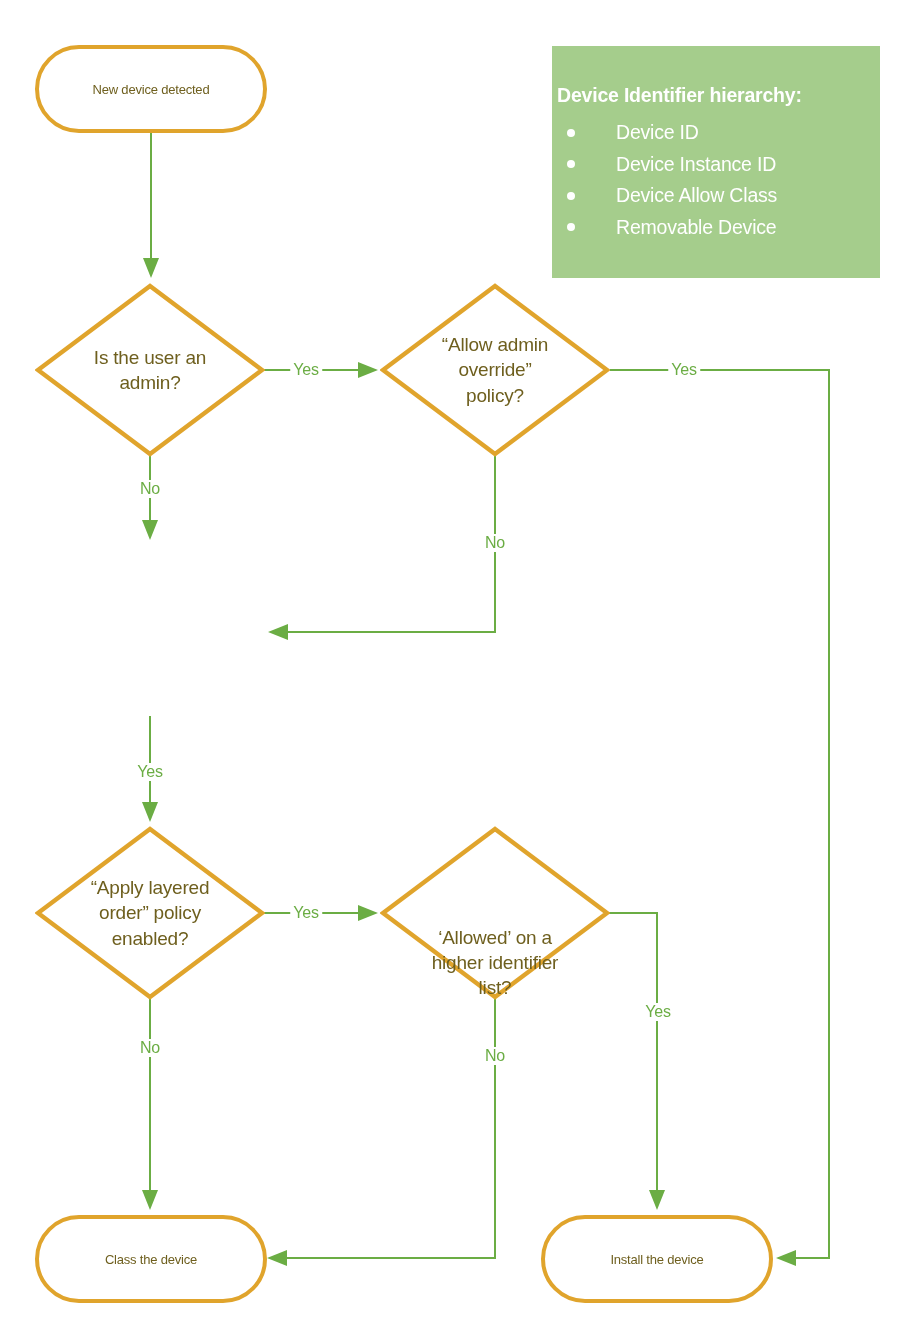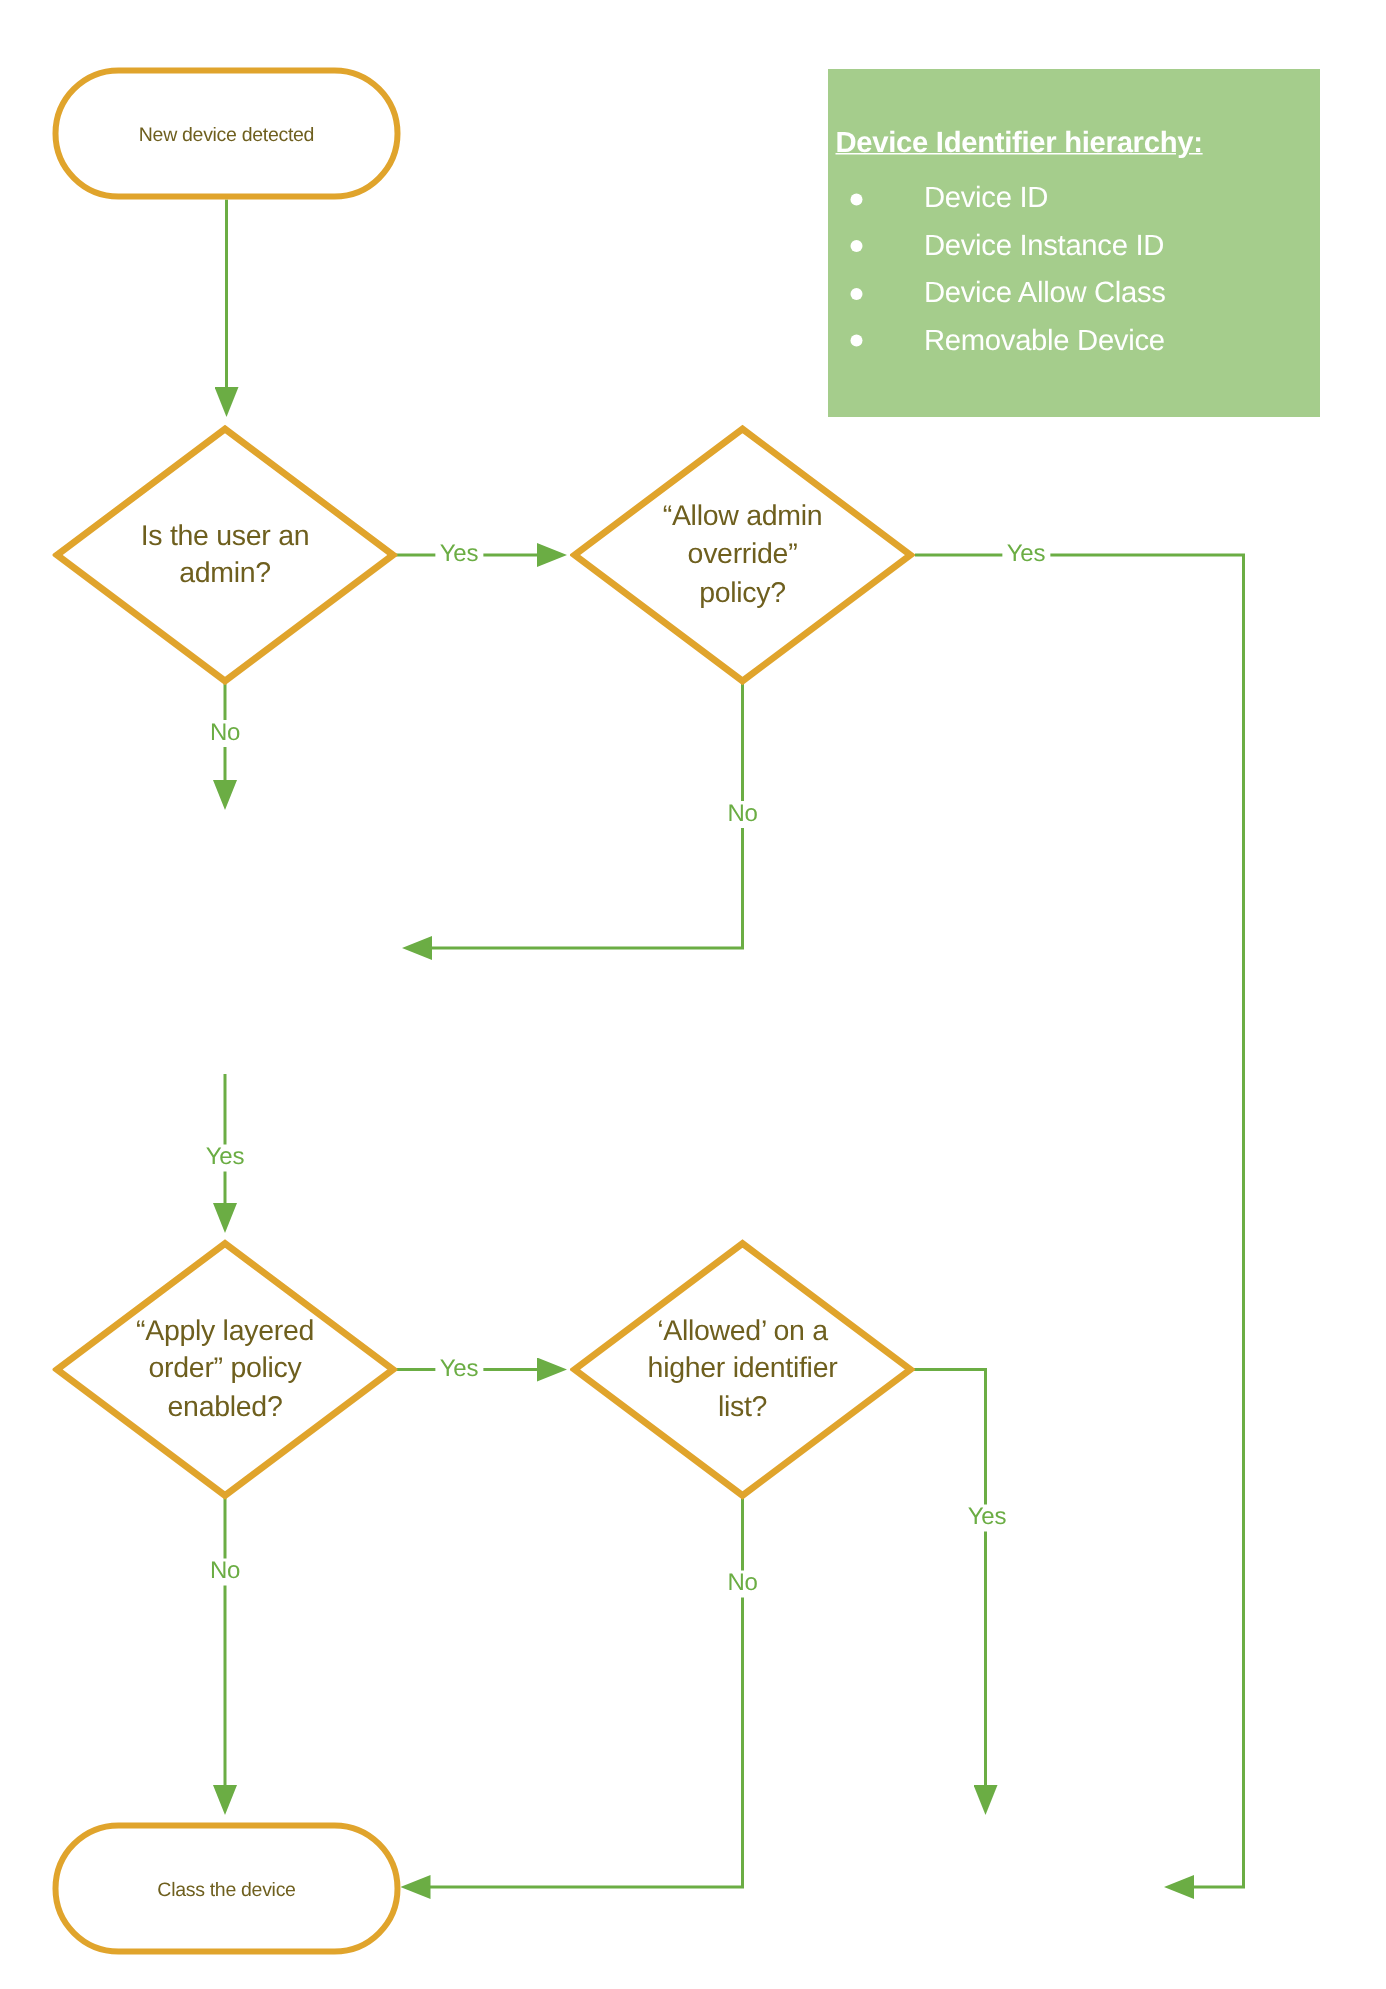--- a/index.html
+++ b/index.html
@@ -56,21 +56,20 @@
   .legend{
     position:absolute;
     left:552px;top:46px;width:328px;height:232px;
     background:var(--box_green,#A5CD8C);
     color:#fff;
     padding:38px 6px 0 5px;
   }
   .legend-title{
     font-size:19.5px;
     font-weight:bold;
-    text-decoration:underline;
     letter-spacing:-0.2px;
     margin:0 0 10px 0;
   }
   .legend ul{
     list-style:none;margin:0;padding:0;
   }
   .legend li{
     display:flex;align-items:center;
     height:31.5px;
     font-size:19.5px;
@@ -110,20 +109,23 @@
   </svg>
 
   <div class="node-terminal" style="left:35px;top:45px;width:232px;height:88px;">
     <span>New device detected</span>
   </div>
 
   <div class="node-terminal" style="left:35px;top:1215px;width:232px;height:88px;">
     <span>Class the device</span>
   </div>
 
+  <div class="node-terminal" style="left:541px;top:1215px;width:232px;height:88px;">
+    <span>Install the device</span>
+  </div>
 
   <div class="diamond" style="left:35px;top:283px;width:230px;height:174px;">
     <svg width="230" height="174">
       <polygon points="115,3 227,87 115,171 3,87" fill="#fff" stroke="#E0A42C" stroke-width="4.5"></polygon>
     </svg>
     <div class="diamond-label">Is the user an
 admin?</div>
   </div>
 
   <div class="diamond" style="left:380px;top:283px;width:230px;height:174px;">
@@ -138,21 +140,21 @@
 
   <div class="diamond" style="left:35px;top:826px;width:230px;height:174px;">
     <svg width="230" height="174">
       <polygon points="115,3 227,87 115,171 3,87" fill="#fff" stroke="#E0A42C" stroke-width="4.5"></polygon>
     </svg>
     <div class="diamond-label">“Apply layered
 order” policy
 enabled?</div>
   </div>
 
-  <div class="diamond" style="left:380px;top:826px;width:230px;height:174px;">
+  <div class="diamond" style="left:380px;top:826px;width:230px;height:174px;align-items:flex-end;">
     <svg width="230" height="174">
       <polygon points="115,3 227,87 115,171 3,87" fill="#fff" stroke="#E0A42C" stroke-width="4.5"></polygon>
     </svg>
     <div class="diamond-label">‘Allowed’ on a
 higher identifier
 list?</div>
   </div>
 
   <div class="edge-label" style="left:306px;top:370px;">Yes</div>
   <div class="edge-label" style="left:684px;top:370px;">Yes</div>

